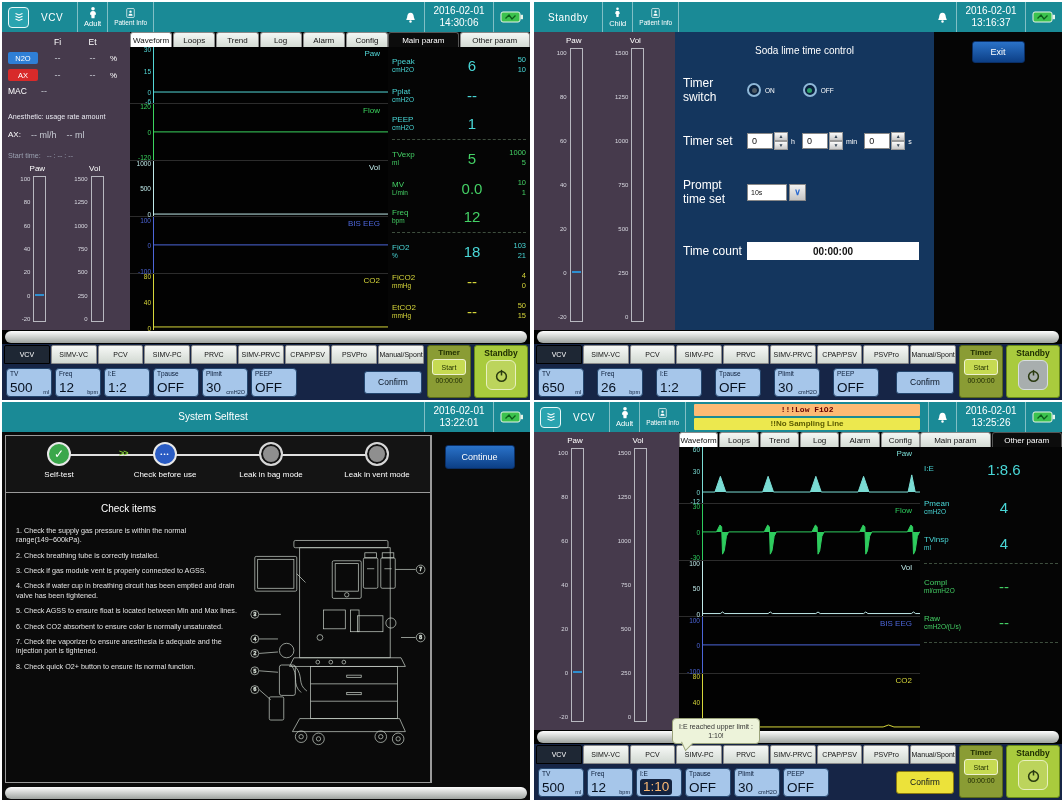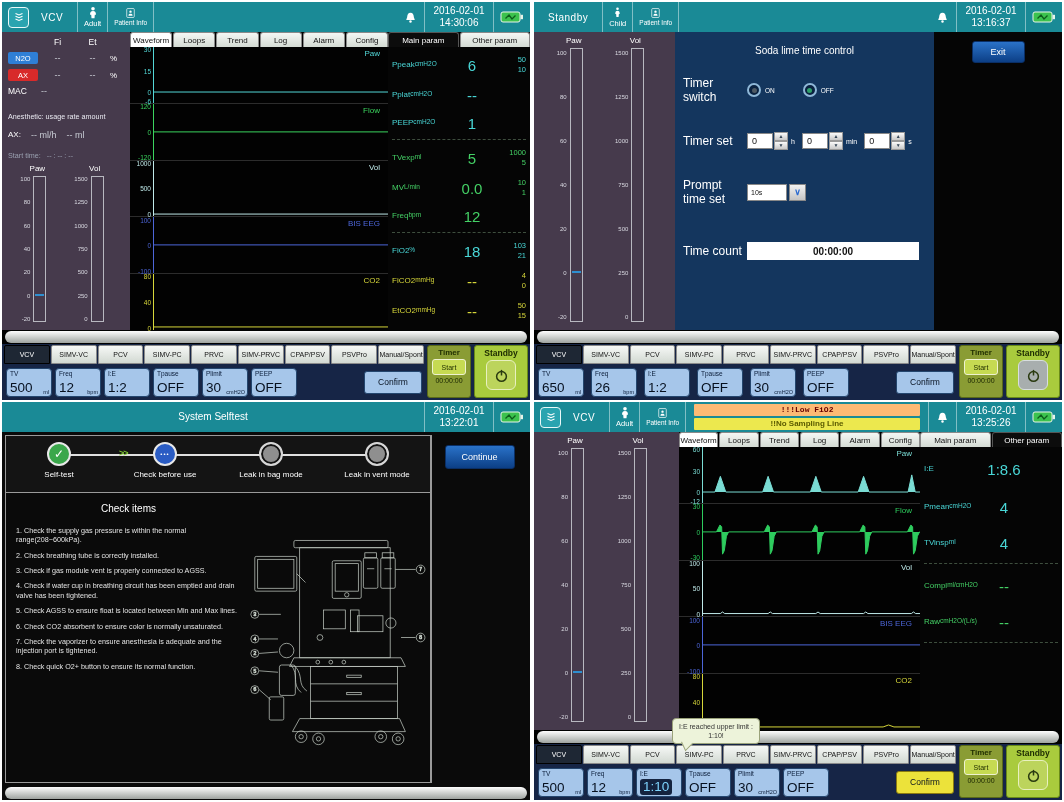--- a/index.html
+++ b/index.html
@@ -73,40 +73,40 @@
   .wplot { flex: 1; position: relative; overflow: hidden; }
   .wplot svg { position: absolute; inset: 0; width: 100%; height: 100%; }
   .wlabel { position: absolute; right: 8px; top: 2px; font-size: 8px; z-index: 2; }
 
   
   .pcol { width: 142px; display: flex; flex-direction: column; flex: none; background: #050505; }
   .ptabs { height: 15px; display: flex; gap: 1px; flex: none; }
   .plist { flex: 1; padding: 3px 4px 0; overflow: hidden; }
   .prow { display: flex; align-items: center; min-height: 30px; }
   .prow.sep { border-bottom: 1px dashed #3e4e3e; padding-bottom: 3px; margin-bottom: 3px; }
-  .pname { width: 56px; display: flex; flex-direction: row; line-height: 1.15; }
+  .pname { width: 56px; display: flex; flex-direction: column; line-height: 1.15; }
   .pname .pn { font-size: 8px; }
   .pname .pu { font-size: 6.5px; }
   .pval { flex: 1; text-align: center; font-size: 15px; }
   .plim { width: 30px; display: flex; flex-direction: column; align-items: flex-end; font-size: 7.5px; line-height: 1.3; }
 
   
   .dstrip { height: 12px; margin: 1px 3px; border-radius: 6px; background: linear-gradient(180deg, #fdfdfd, #9fa4a0); }
 
   
   .ctrl { height: 56px; background: #162546; display: flex; padding: 1px 2px 2px; }
   .cleft { flex: 1; display: flex; flex-direction: column; min-width: 0; }
   .modes { display: flex; height: 19px; gap: 1px; flex: none; }
   .mode { flex: 1; min-width: 0; font-size: 7px; font-family: inherit; color: #111; background: linear-gradient(#f6f8f6, #d2d9d2); border: 1px solid #8a8a8a; border-radius: 2px 2px 0 0; overflow: hidden; white-space: nowrap; cursor: pointer; }
   .mode.sel { background: #1e2734; color: #fff; border-color: #000; }
   .setrow { flex: 1; display: flex; align-items: center; gap: 3px; padding: 3px 2px 1px; }
   .setting { width: 46px; height: 29px; flex: none; position: relative; background: #a6c6ea; border: 1px solid #24466e; border-radius: 4px; cursor: pointer; font-family: inherit; }
   .slabel { position: absolute; top: 1px; left: 3px; font-size: 6.5px; color: #0a1c38; }
   .sval { position: absolute; bottom: 1px; left: 3px; font-size: 13.5px; color: #06101f; line-height: 1; }
-  .sval.hl { background: #14233f; color: #7dd3fc; padding: 1px 3px; border-radius: 3px; }
+  .sval.hl { background: #14233f; color: #fdba74; padding: 1px 3px; border-radius: 3px; }
   .sunit { position: absolute; bottom: 1px; right: 2px; font-size: 5.5px; color: #0a1c38; }
   .confirm { margin-left: auto; width: 58px; height: 23px; flex: none; background: #a6c6ea; border: 1px solid #24466e; border-radius: 3px; font-size: 8.5px; font-family: inherit; color: #06101f; cursor: pointer; }
   .confirm.yellow { background: #ece23a; border-color: #8a7a10; }
   .timer { width: 44px; flex: none; margin-left: 3px; background: #8a9c34; border: 1px solid #5a6a18; border-radius: 3px; display: flex; flex-direction: column; align-items: center; padding: 2px 0 1px; gap: 2px; }
   .tlabel { font-size: 8px; font-weight: bold; color: #223000; }
   .tstart { width: 34px; height: 16px; background: #c6da52; border: 1px solid #eef2d0; border-radius: 3px; font-size: 7px; font-family: inherit; color: #223000; cursor: pointer; }
   .ttime { font-size: 7px; color: #1a2600; }
   .standby { width: 54px; flex: none; margin-left: 3px; background: #a9cb3d; border: 1px solid #6a8a18; border-radius: 3px; display: flex; flex-direction: column; align-items: center; padding: 2px 0; gap: 2px; }
   .stdlabel { font-size: 8.5px; font-weight: bold; color: #1c2a00; }
   .pwr { width: 30px; height: 30px; border-radius: 6px; background: #bcd45c; border: 1px solid #e8f0c0; display: flex; align-items: center; justify-content: center; cursor: pointer; }
@@ -717,21 +717,21 @@
           <button class="mode">SIMV-VC</button>
           <button class="mode">PCV</button>
           <button class="mode">SIMV-PC</button>
           <button class="mode">PRVC</button>
           <button class="mode">SIMV-PRVC</button>
           <button class="mode">CPAP/PSV</button>
           <button class="mode">PSVPro</button>
           <button class="mode">Manual/Spont</button>
         </div>
       <div class="setrow">
-        <div style="display:flex;gap:7px;">
+        <div style="display:flex;gap:13px;">
 
             <button class="setting">
               <span class="slabel">TV</span>
               <span class="sval">650</span>
               <span class="sunit">ml</span>
             </button>
 
             <button class="setting">
               <span class="slabel">Freq</span>
               <span class="sval">26</span>
@@ -837,21 +837,21 @@
               </div>
               <div class="slab">Leak in vent mode</div>
             </div>
           </div>
       </div>
       <div class="content3">
         <div class="citemscol">
           <div class="ctitle">Check items</div>
           <div>
 
-          <p class="citem">1. Check the supply gas pressure is within the normal range(208~600kPa).</p>
+          <p class="citem">1. Check the supply gas pressure is within the normal range(149~600kPa).</p>
               <p class="citem">2. Check breathing tube is correctly installed.</p>
               <p class="citem">3. Check if gas module vent is properly connected to AGSS.</p>
               <p class="citem">4. Check if water cup in breathing circuit has been emptied and drain valve has been tightened.</p>
               <p class="citem">5. Check AGSS to ensure float is located between Min and Max lines.</p>
               <p class="citem">6. Check CO2 absorbent to ensure color is normally unsaturated.</p>
               <p class="citem">7. Check the vaporizer to ensure anesthesia is adequate and the injection port is tightened.</p>
               <p class="citem">8. Check quick O2+ button to ensure its normal function.</p>
             </div>
         </div>
         <div class="diagcol">

